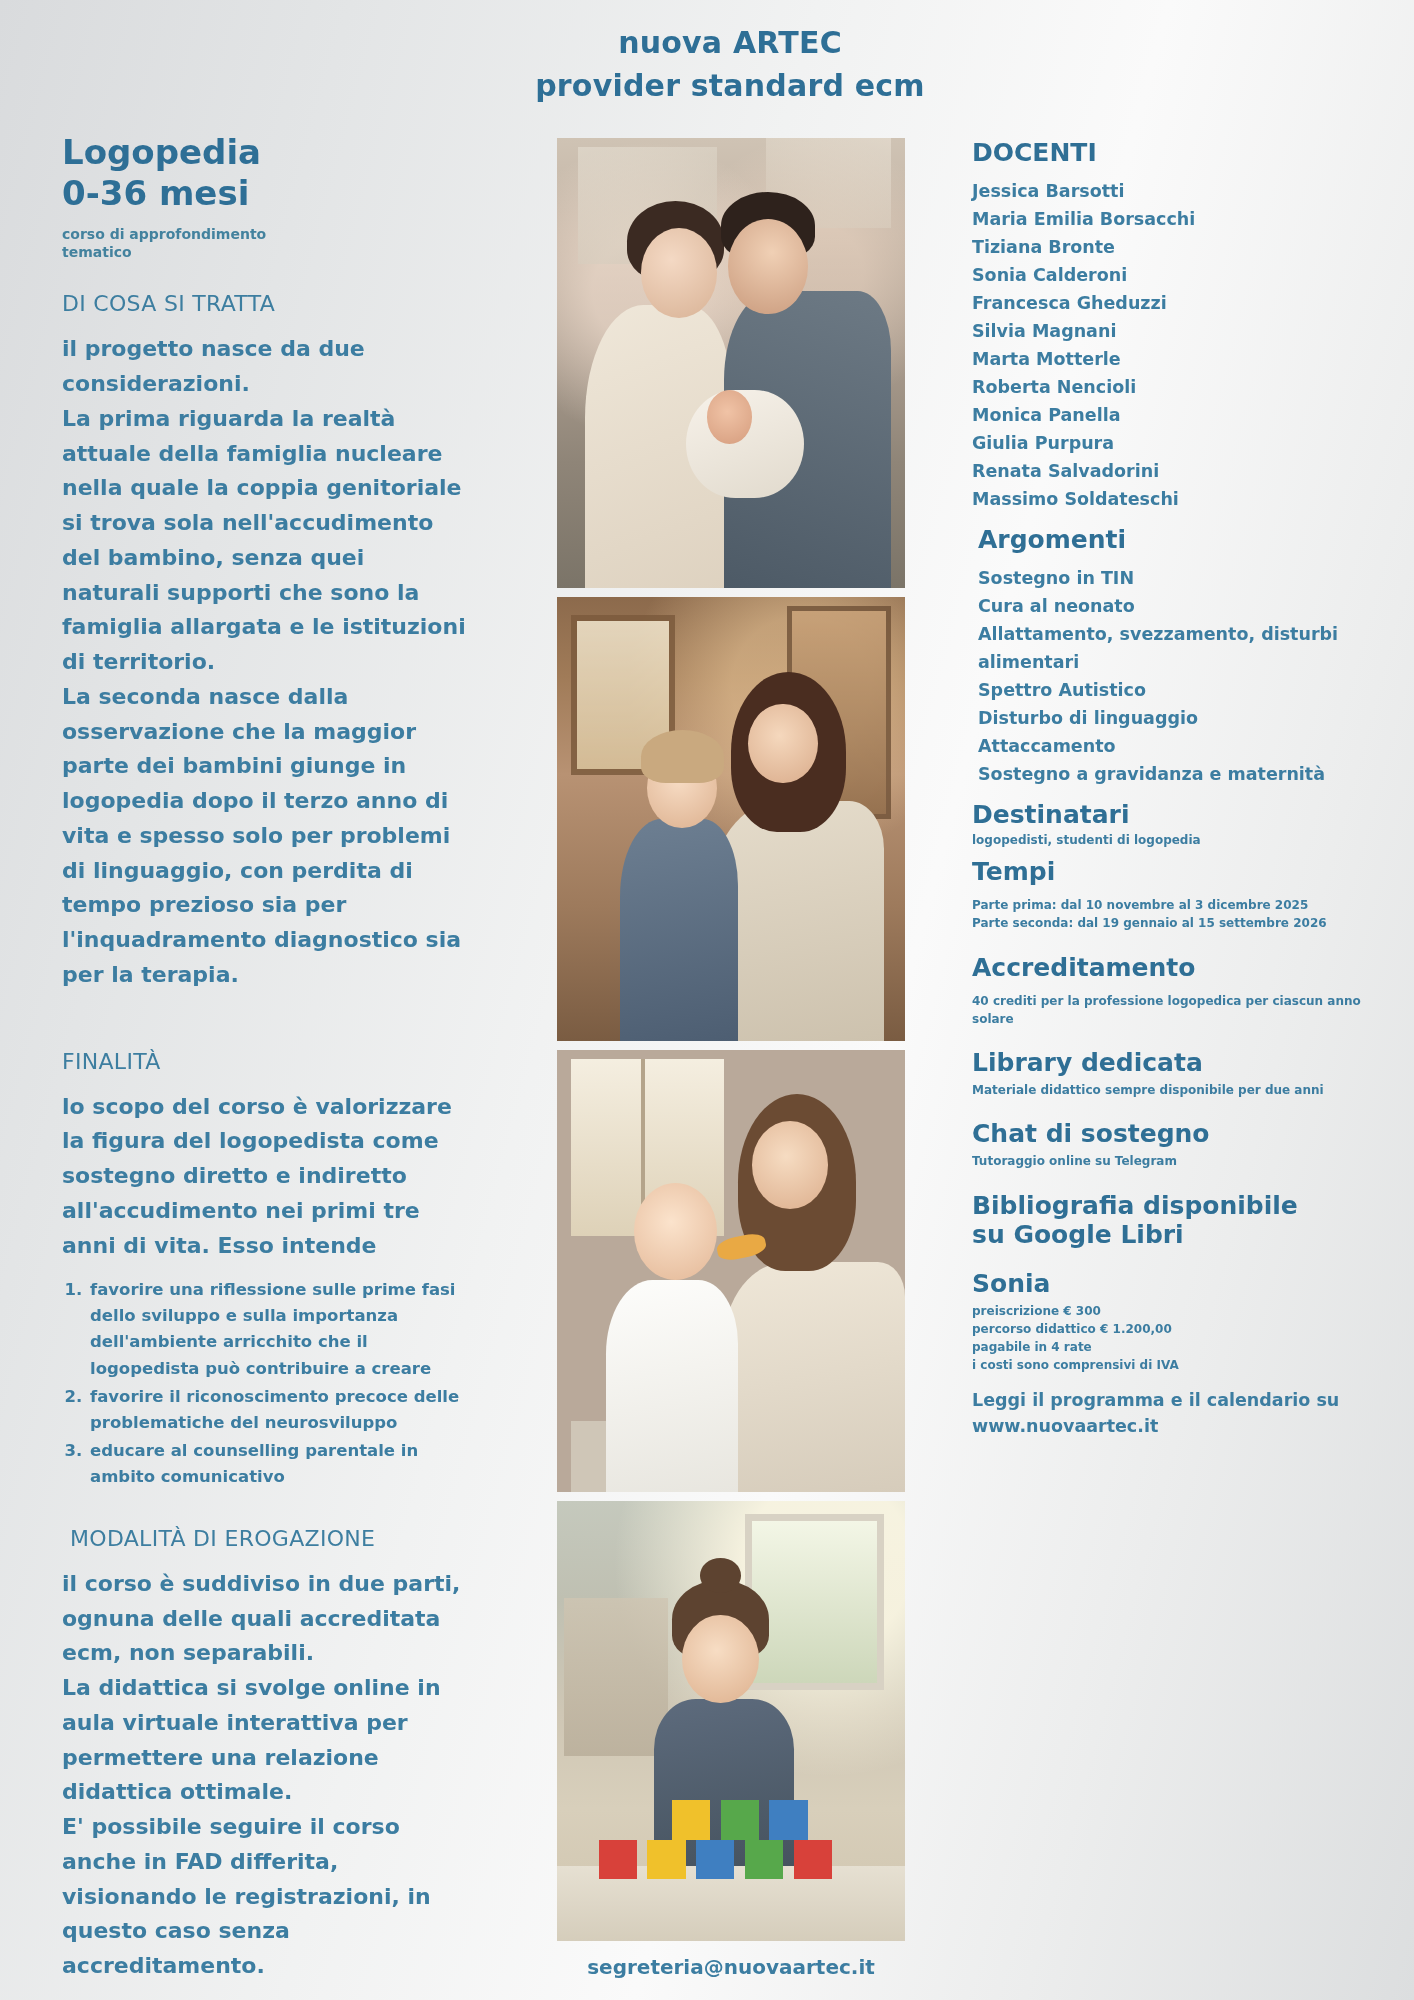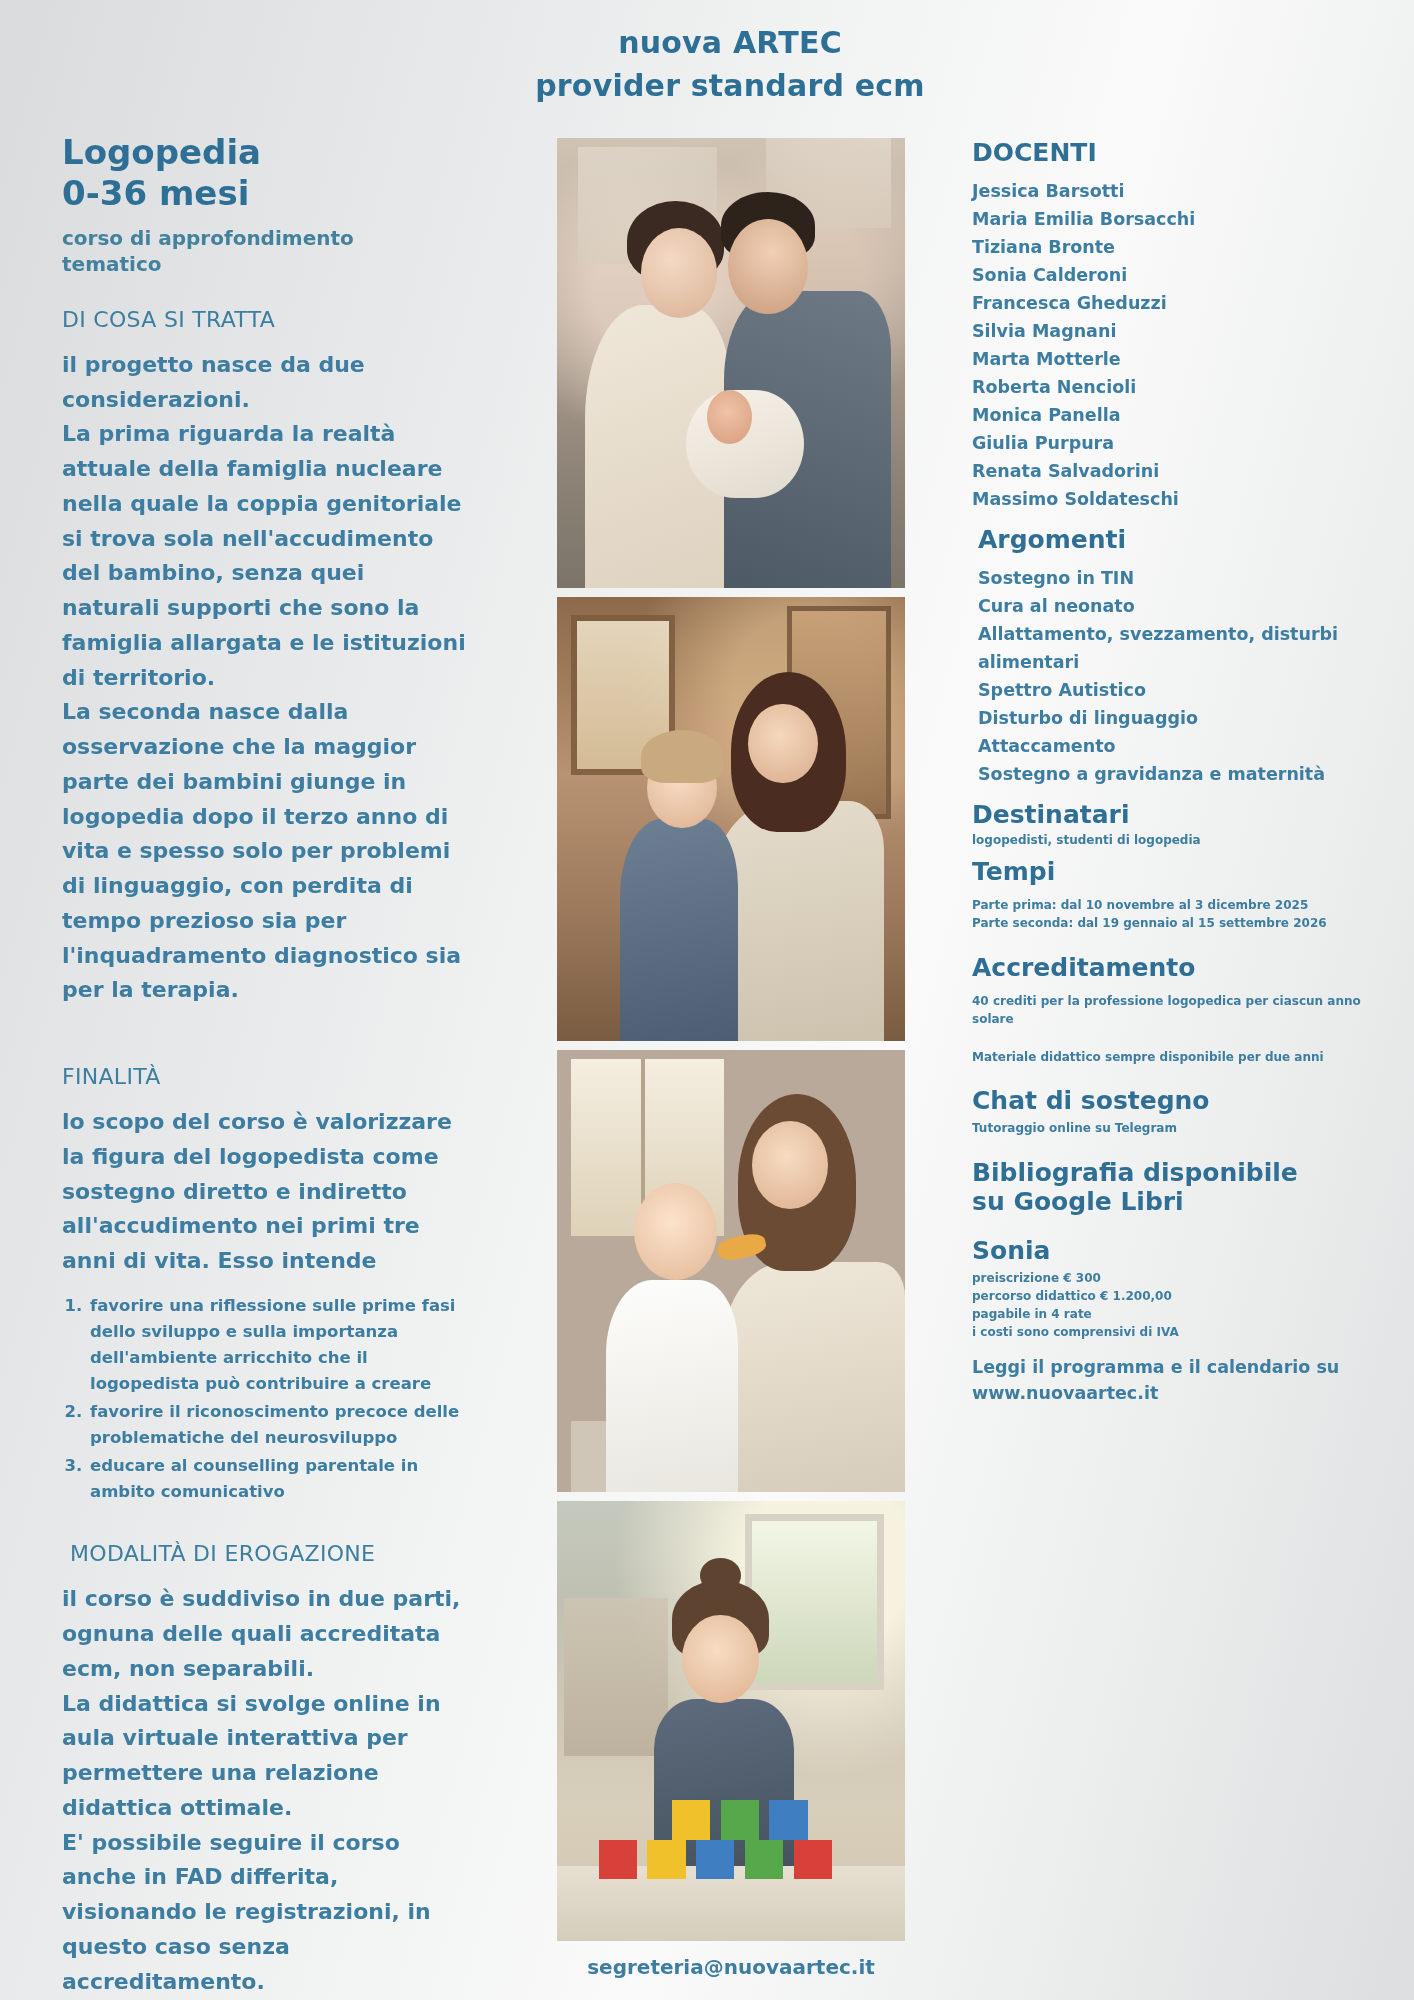--- a/index.html
+++ b/index.html
@@ -45,21 +45,21 @@
   .title-main {
     color: #2e6f96;
     font-weight: bold;
     font-size: 34px;
     line-height: 1.22;
     margin: 0 0 10px 0;
   }
   .title-sub {
     color: #43829e;
     font-weight: bold;
-    font-size: 20px;
+    font-size: 14px;
     line-height: 1.3;
     margin: 0 0 30px 0;
   }
   h2.sect {
     color: #3d7ea0;
     font-weight: normal;
     font-size: 22px;
     margin: 0 0 16px 0;
     letter-spacing: 0.3px;
   }
@@ -361,20 +361,21 @@
       <div class="r-text" style="white-space: pre-line;">Parte prima: dal 10 novembre al 3 dicembre 2025
 Parte seconda: dal 19 gennaio al 15 settembre 2026</div>
     </div>
 
     <div class="blk">
       <div class="r-h1">Accreditamento</div>
       <div class="r-text">40 crediti per la professione logopedica per ciascun anno solare</div>
     </div>
 
     <div class="blk">
+      <div class="r-h1" style="margin-bottom:4px;">Library dedicata</div>
       <div class="r-text">Materiale didattico sempre disponibile per due anni</div>
     </div>
 
     <div class="blk">
       <div class="r-h1" style="margin-bottom:4px;">Chat di sostegno</div>
       <div class="r-text">Tutoraggio online su Telegram</div>
     </div>
 
     <div class="blk">
       <div class="r-h1" style="white-space: pre-line;">Bibliografia disponibile

